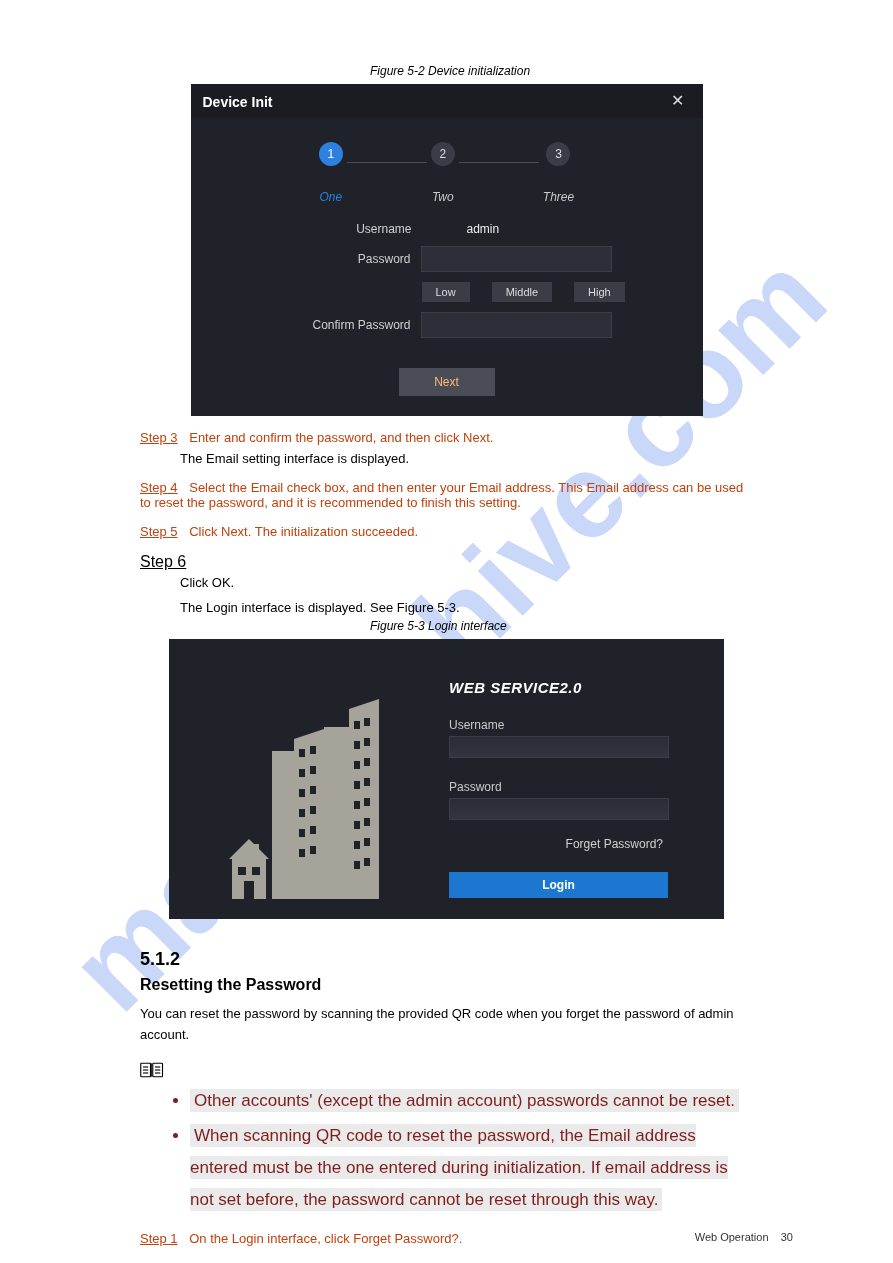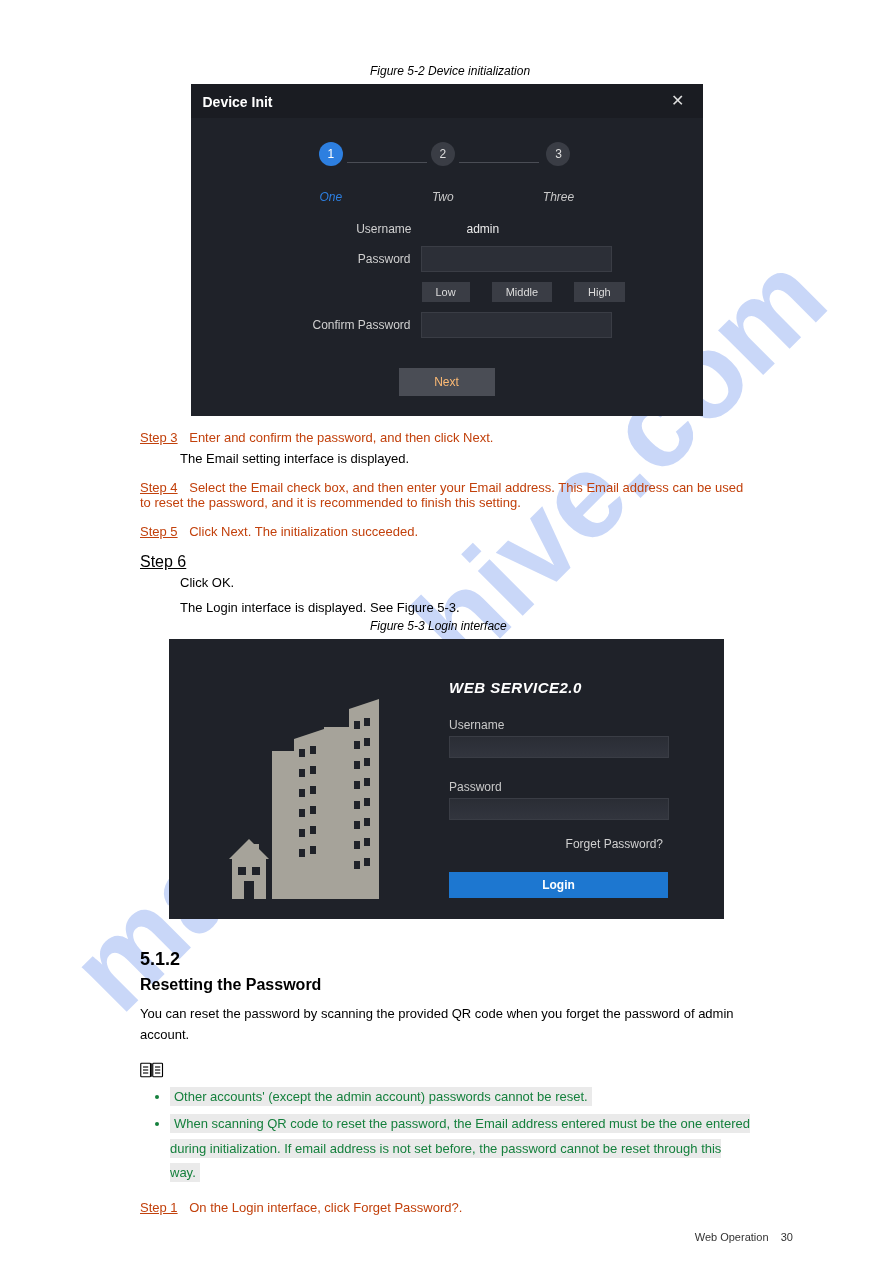--- a/index.html
+++ b/index.html
@@ -100,23 +100,24 @@
     line-height: 1.9;
   }
   .shaded-block li {
     margin: 2px 0;
   }
   .bulleted {
     margin: 0;
     padding-left: 30px;
   }
   .bulleted li {
-    font-size: 13px;
-    color: #15803d;
+    font-size: 17px;
+    color: #7f1d1d;
     line-height: 1.7;
+    margin-left: 20px;
   }
 
   
   .dialog-frame {
     margin: 0 auto;
     width: 512px;
     background: #1f2229;
     color: #eaeaea;
     font-size: 12px;
     position: relative;

